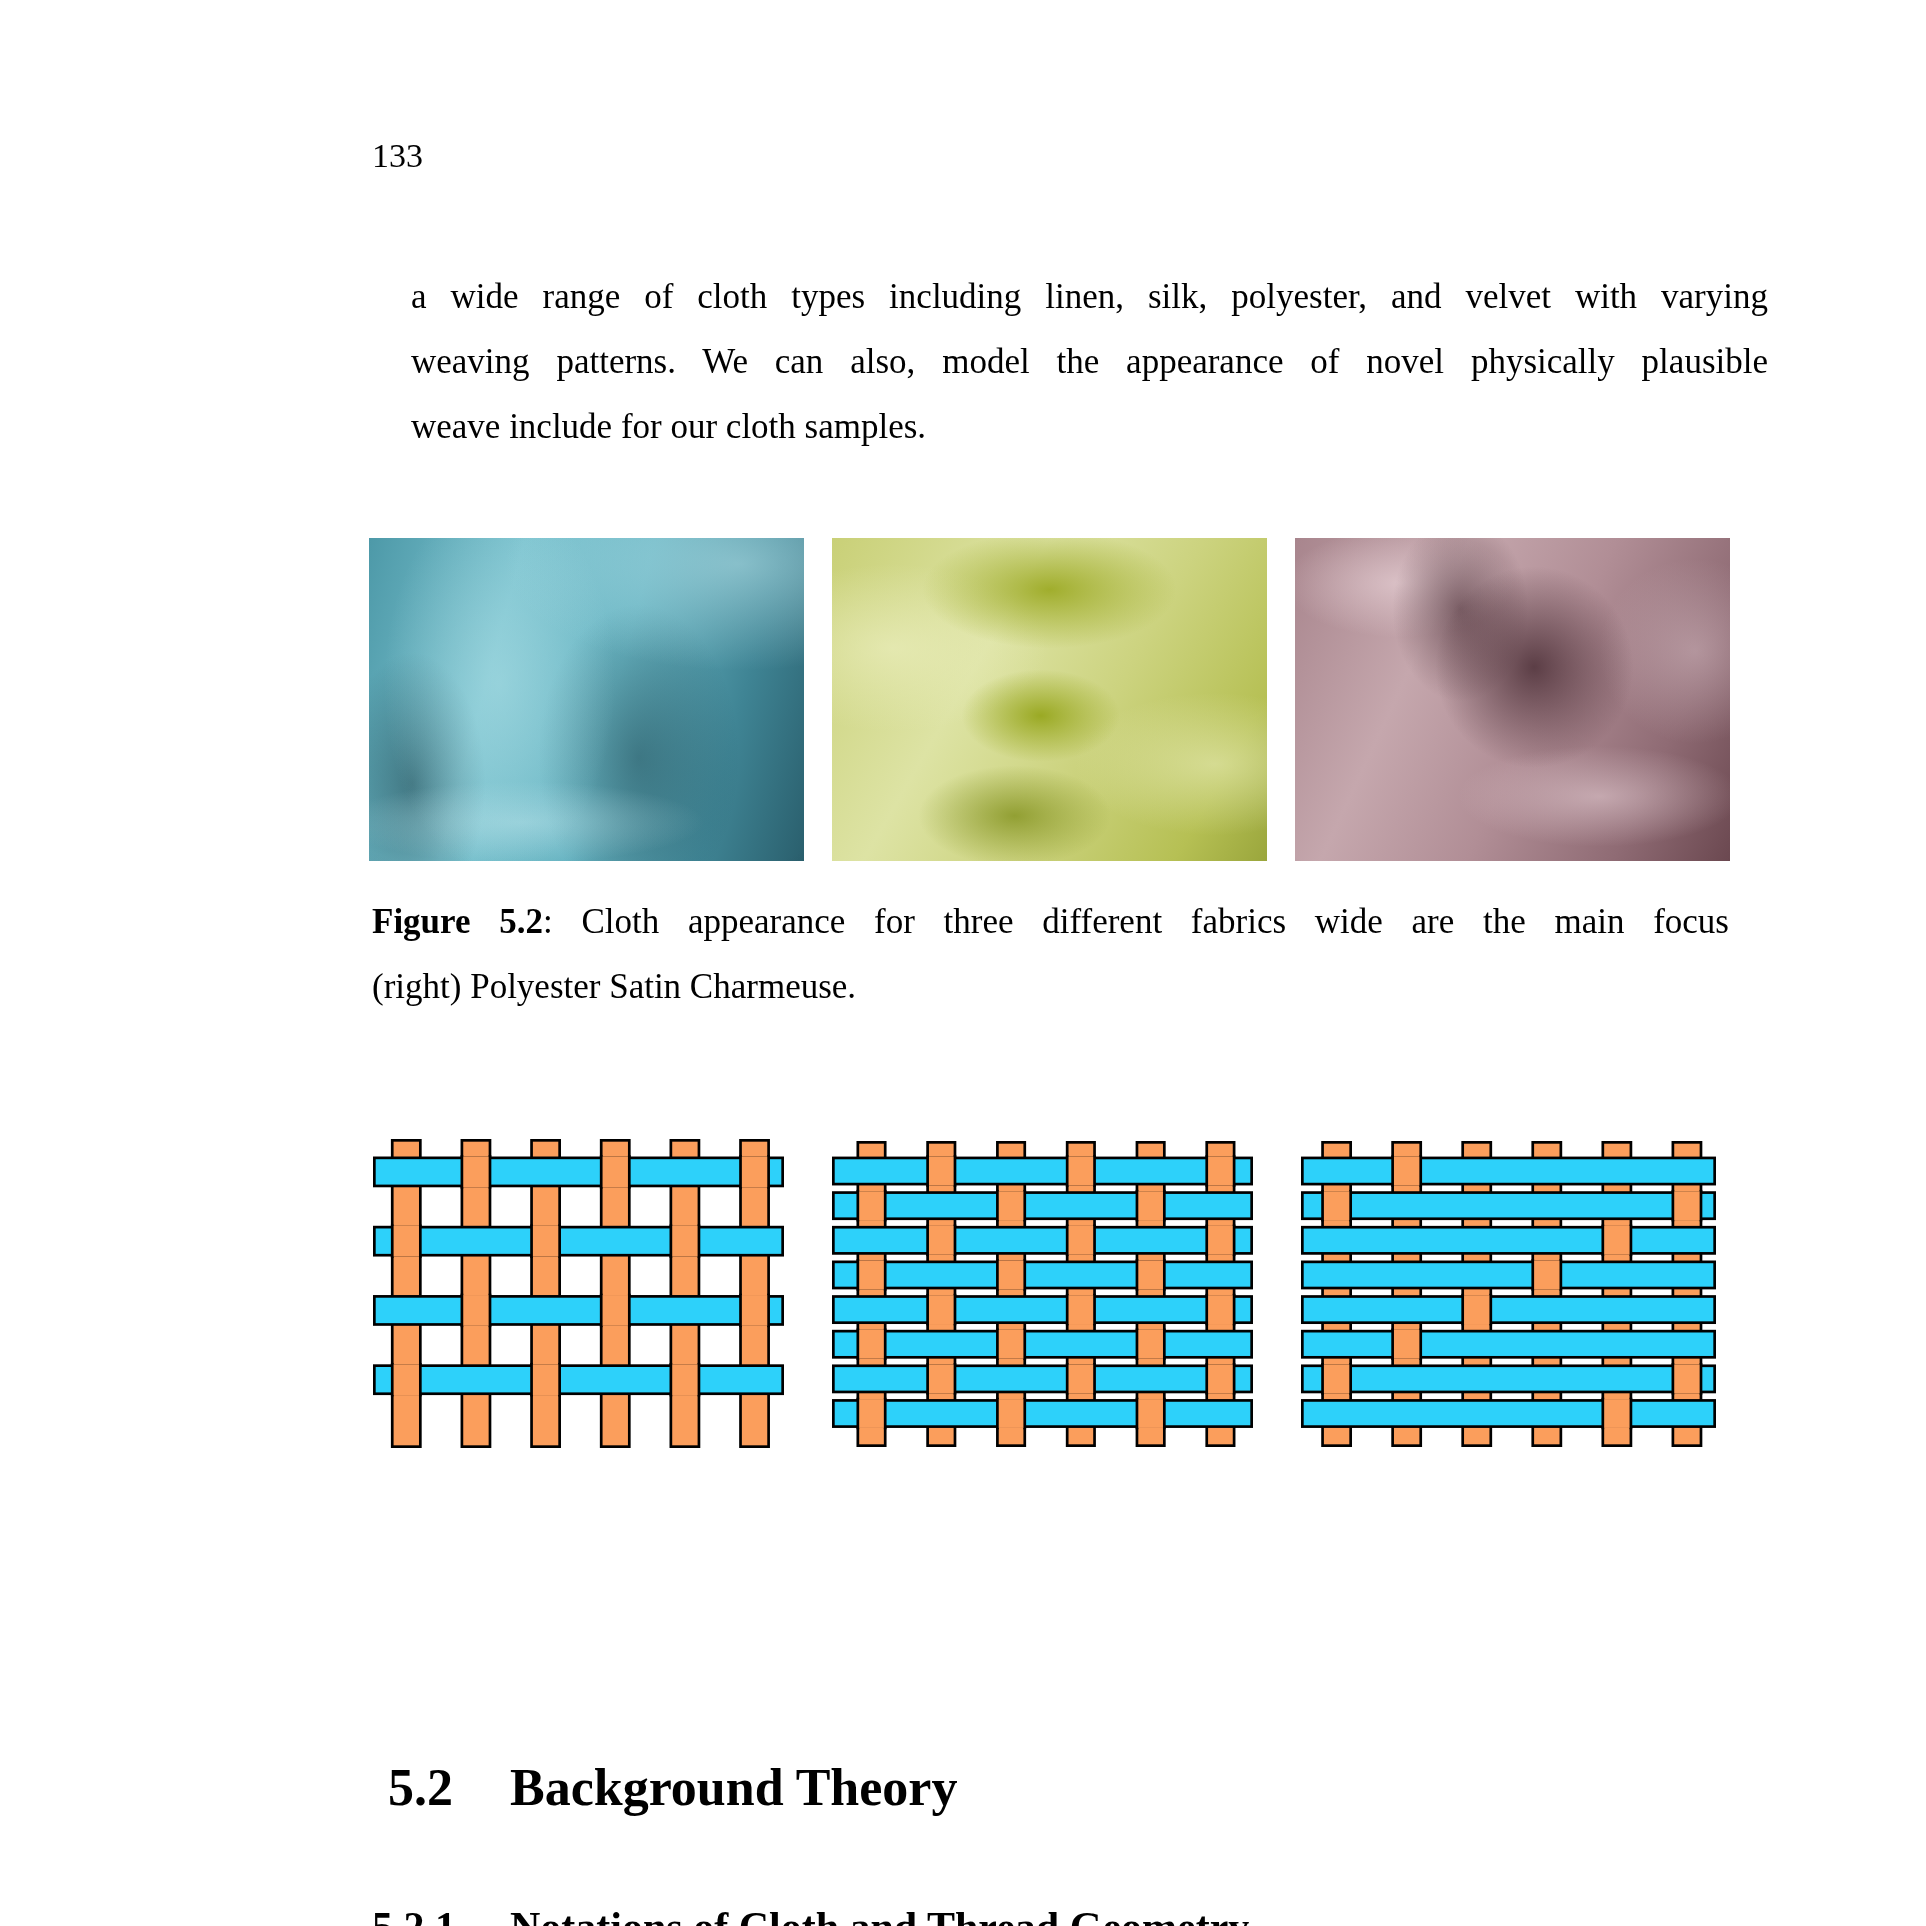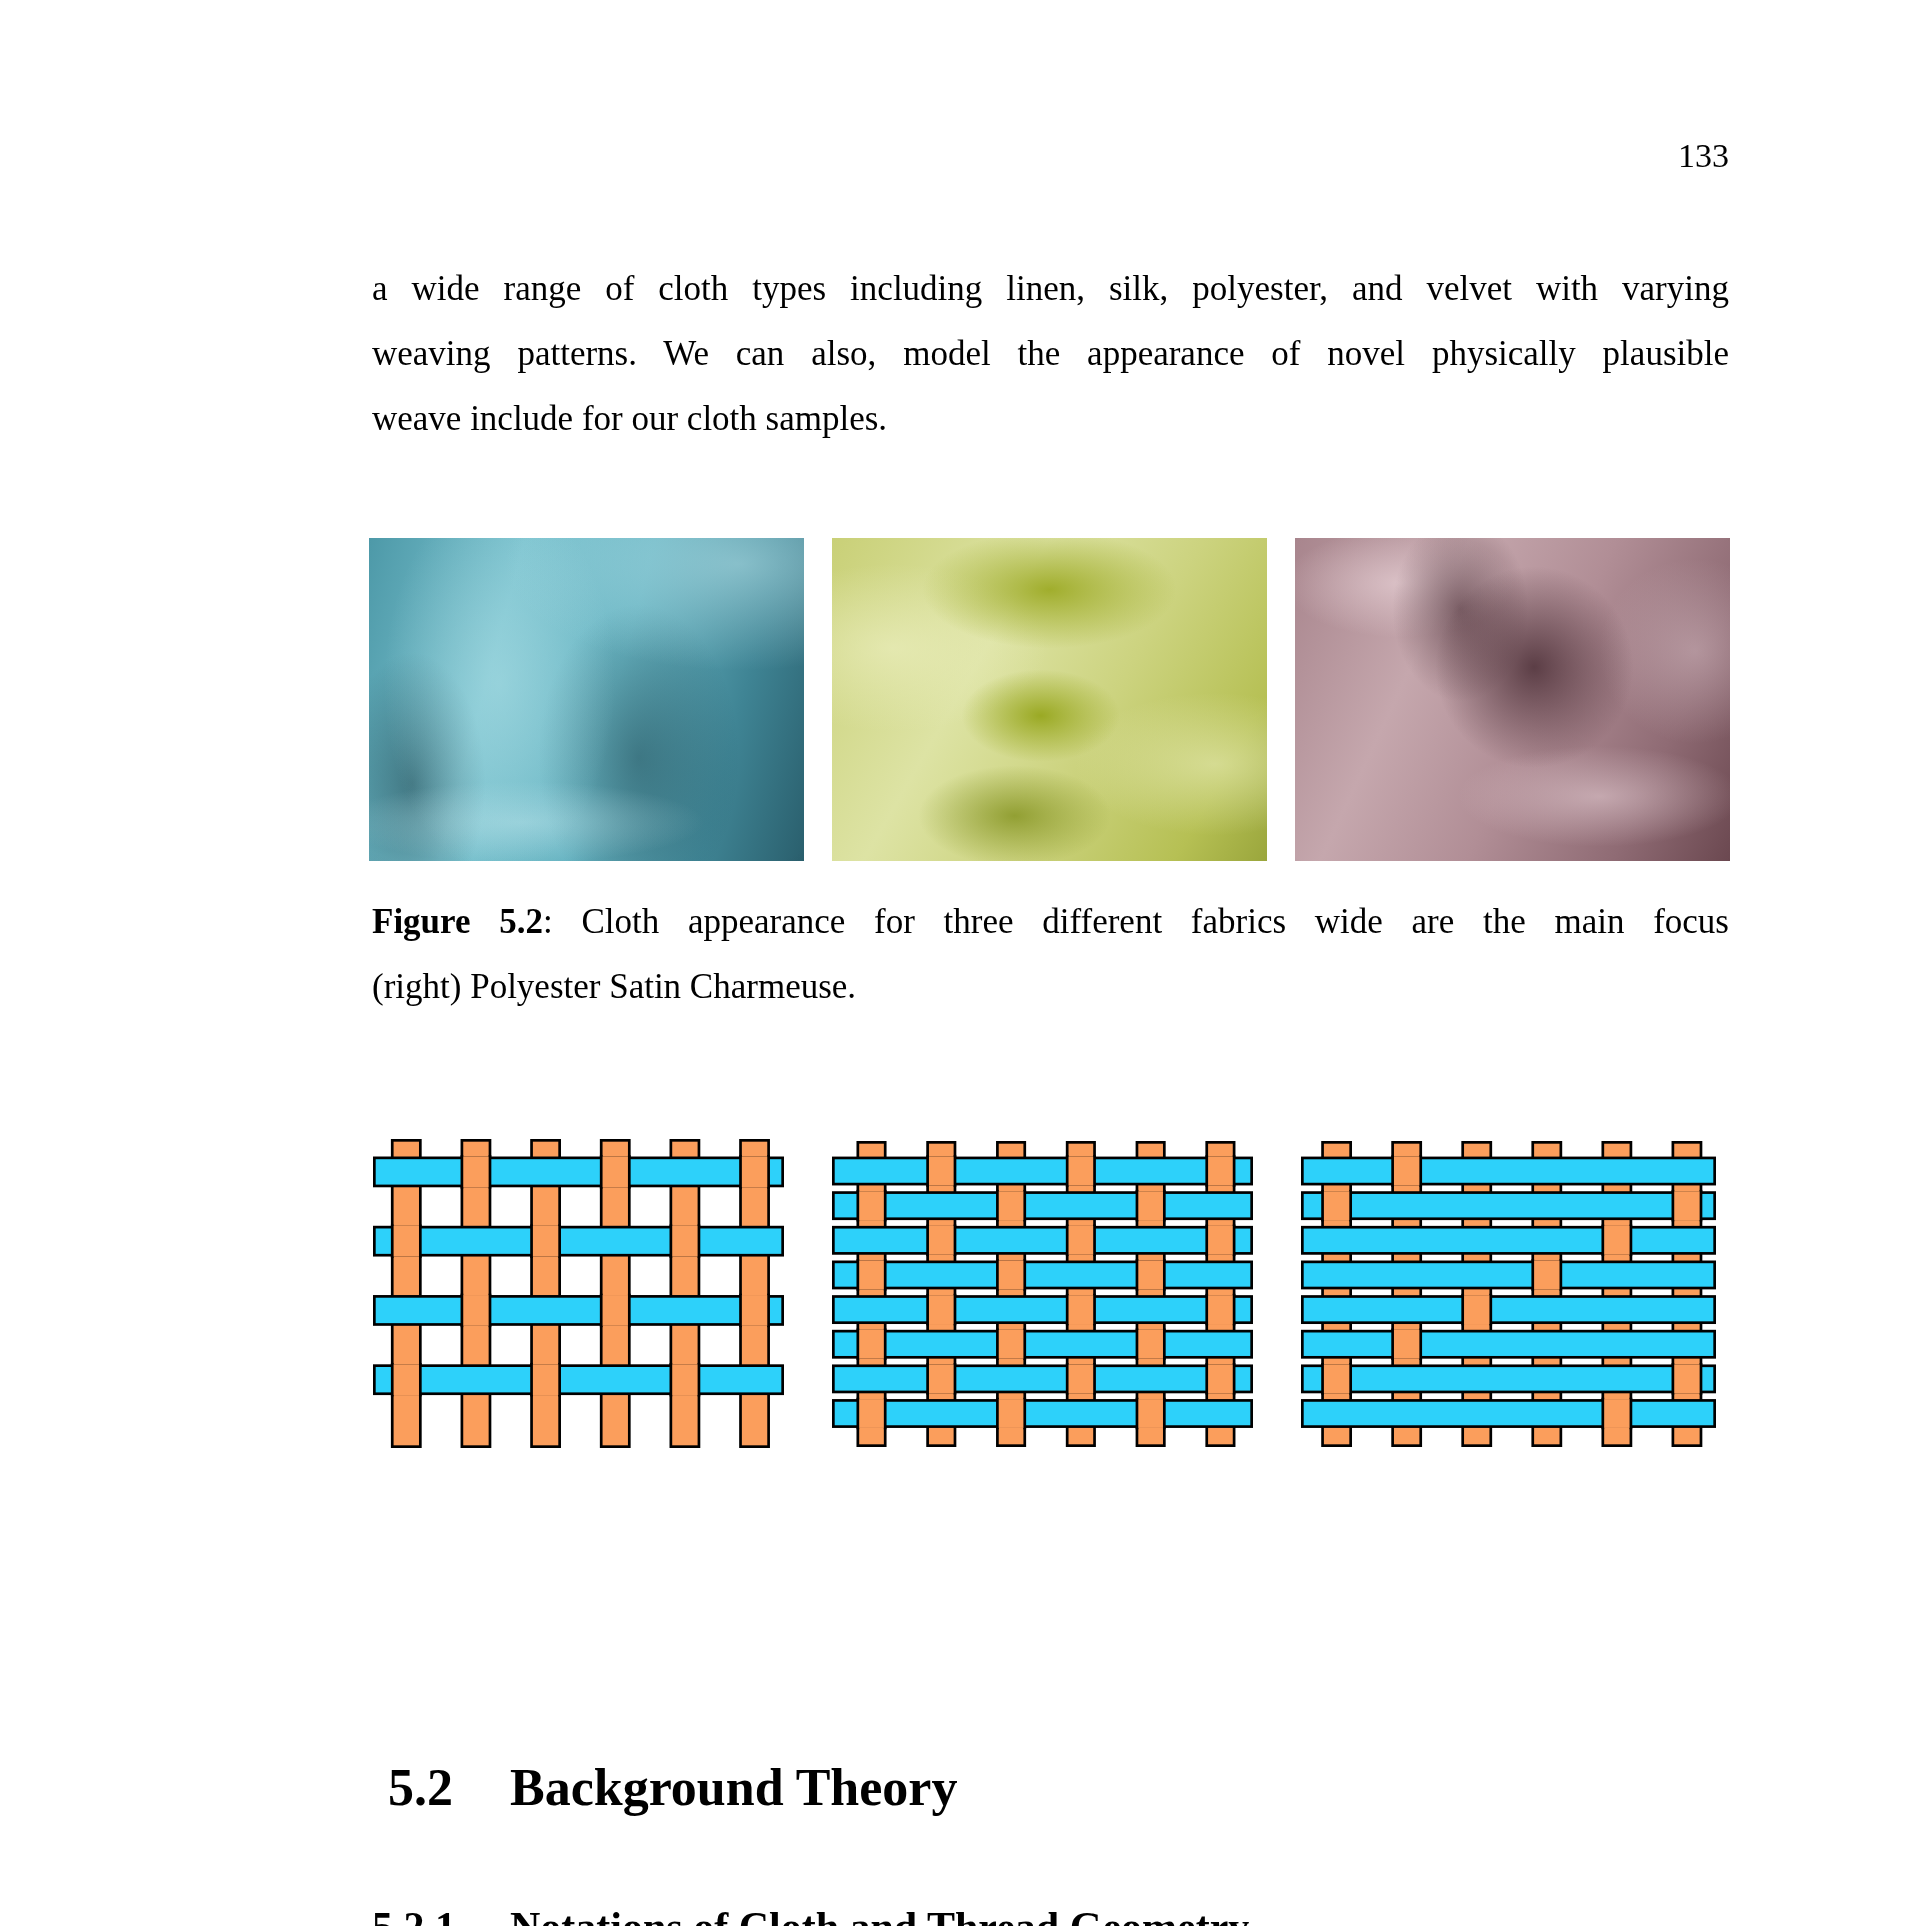--- a/index.html
+++ b/index.html
@@ -1,23 +1,23 @@
 <!DOCTYPE html>
 <html style="font-size:6.2px"><head>
 <meta charset="utf-8">
 <style>
   html,body{margin:0;padding:0;background:#ffffff;}
   .page{position:relative;width:1965px;height:2542px;background:#ffffff;color:#000;
         font-family:"Liberation Serif","DejaVu Serif",serif;overflow:hidden;}
-  .pagenum{position:absolute;left:372px;top:136px;width:1357px;text-align:right;
+  .pagenum{position:absolute;left:372px;top:136px;width:1357px;text-align:left;
            font-size:34px;line-height:39px;}
   .para{position:absolute;left:372px;width:1357px;font-size:35px;line-height:65px;}
   .jline{text-align:justify;text-align-last:justify;}
   .jline.last{text-align:justify;text-align-last:left;}
-  .p1{top:256px;}
+  .p1{top:264px;margin-left:39px;}
   .cap52{top:889px;}
   .cap53{top:1490px;}
   .cap-label{font-weight:bold;}
   .photos{position:absolute;left:369px;top:538px;width:1359px;height:323px;
           display:flex;gap:28px;}
   .photo{width:435px;height:323px;flex:0 0 auto;}
   .photo1{background:
     radial-gradient(90% 55% at 85% 8%, rgba(185,228,235,0.55), rgba(185,228,235,0) 60%),
     radial-gradient(38% 85% at 30% 45%, rgba(178,226,232,0.50), rgba(178,226,232,0) 70%),
     radial-gradient(60% 18% at 35% 88%, rgba(195,232,238,0.45), rgba(195,232,238,0) 70%),

